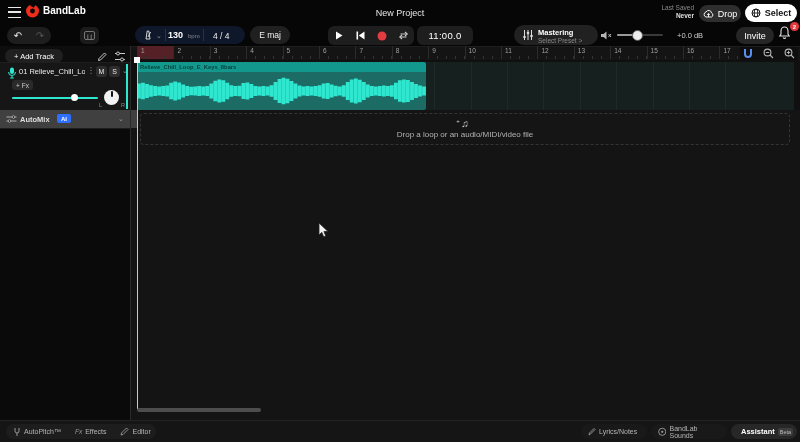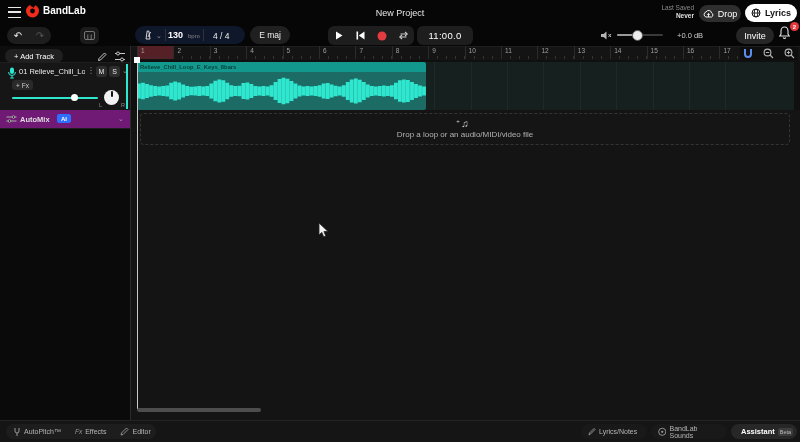--- a/index.html
+++ b/index.html
@@ -51,21 +51,21 @@
   .ms-btn{position:absolute;top:3px;width:11px;height:11px;background:#2d2d2d;border-radius:3px;font-size:7px;color:#e8e8e8;display:flex;align-items:center;justify-content:center;}
   .chev{font-size:7px;color:#9a9a9a;}
   #fx-chip{position:absolute;left:12px;top:17px;width:21px;height:10px;background:#2a2a2a;border-radius:3px;font-size:6.5px;color:#cfcfcf;display:flex;align-items:center;justify-content:center;}
   #tvol-line{position:absolute;left:12px;top:34px;width:86px;height:2px;background:var(--accent);border-radius:1px;}
   #tvol-dot{position:absolute;left:71px;top:31px;width:7px;height:7px;border-radius:50%;background:#fff;}
   #pan-knob{position:absolute;left:104px;top:27px;width:15px;height:15px;border-radius:50%;background:#f2f2f2;}
   #pan-knob::after{content:'';position:absolute;left:6.5px;top:1px;width:2px;height:6px;background:#111;border-radius:1px;}
   .pan-l{position:absolute;left:99px;top:39px;font-size:5.5px;color:#8a8a8a;}
   .pan-r{position:absolute;left:121px;top:39px;font-size:5.5px;color:#8a8a8a;}
   #meter-strip{position:absolute;left:126px;top:1px;width:2px;height:45px;background:var(--accent);}
-  #automix-row{position:absolute;left:0;top:64px;width:130px;height:18px;background:#701a75;}
+  #automix-row{position:absolute;left:0;top:64px;width:130px;height:18px;background:#404040;padding-left:8px;}
   .automix-label{position:absolute;left:20px;top:5px;font-size:7.5px;font-weight:bold;color:#dedede;}
   .ai-badge{position:absolute;left:57px;top:4px;width:14px;height:9px;background:var(--ai-blue);border-radius:2px;color:#fff;font-size:6px;font-weight:bold;display:flex;align-items:center;justify-content:center;}
   #left-lower{position:absolute;left:0;top:83px;width:130px;height:291px;background:#0a0a0a;}
   #v-divider{left:130px;top:46px;width:1px;height:374px;background:#2a2a2a;}
   
   #ruler{left:137px;top:46px;width:657px;height:14px;overflow:hidden;}
   .measure-cell{position:absolute;top:0;height:13px;width:36.4px;border-left:1px solid #2c2c2c;box-sizing:border-box;}
   .measure-cell::after{content:'';position:absolute;left:0;right:0;bottom:0;height:3px;
     background:repeating-linear-gradient(90deg,transparent 0 8px,#333 8px 9px);}
   .measure-num{position:absolute;left:3px;top:1px;font-size:6.5px;color:#a0a0a0;}
@@ -123,21 +123,21 @@
         <path d="M5.5 8 V4.6 M4.2 5.8 L5.5 4.4 L6.8 5.8" stroke="#eee" stroke-width="1" fill="none"></path>
       </svg>
       <span>Drop</span>
     </div>
     <div id="publish-btn" class="abs pill">
       <svg width="10" height="10" viewBox="0 0 10 10">
         <circle cx="5" cy="5" r="4" fill="none" stroke="#111" stroke-width="1"></circle>
         <ellipse cx="5" cy="5" rx="1.8" ry="4" fill="none" stroke="#111" stroke-width="0.9"></ellipse>
         <line x1="1" y1="5" x2="9" y2="5" stroke="#111" stroke-width="0.9"></line>
       </svg>
-      <span>Lyrics</span>
+      <span>Select</span>
     </div>
 
     <div id="undoredo" class="abs">
       <div class="ur-half" style="color:#e8e8e8">↶</div>
       <div class="ur-half" style="color:#555">↷</div>
     </div>
     <div id="piano-btn" class="abs">
       <svg width="11" height="9" viewBox="0 0 11 9">
         <rect x="0.5" y="0.5" width="10" height="8" rx="1.5" fill="none" stroke="#777" stroke-width="1"></rect>
         <line x1="3.8" y1="3.5" x2="3.8" y2="8" stroke="#777" stroke-width="1"></line>
@@ -178,20 +178,32 @@
       <div class="tr-btn">
         <svg width="11" height="9" viewBox="0 0 11 9">
           <path d="M2.5 3 H8.5 M8.5 6 H2.5" fill="none" stroke="#ccc" stroke-width="1.1"></path>
           <path d="M7 1 L9.2 3 L7 5" fill="none" stroke="#ccc" stroke-width="1.1"></path>
           <path d="M4 4 L1.8 6 L4 8" fill="none" stroke="#ccc" stroke-width="1.1"></path>
         </svg>
       </div>
     </div>
     <div id="time-box" class="abs">11:00.0</div>
 
+    <div id="mastering-chip" class="abs">
+      <svg class="abs" style="left:8px;top:4px" width="12" height="12" viewBox="0 0 12 12">
+        <line x1="2.5" y1="1" x2="2.5" y2="11" stroke="#ddd" stroke-width="1"></line>
+        <line x1="6" y1="1" x2="6" y2="11" stroke="#ddd" stroke-width="1"></line>
+        <line x1="9.5" y1="1" x2="9.5" y2="11" stroke="#ddd" stroke-width="1"></line>
+        <circle cx="2.5" cy="8" r="1.3" fill="#ddd"></circle>
+          <circle cx="6" cy="4" r="1.3" fill="#ddd"></circle>
+          <circle cx="9.5" cy="7" r="1.3" fill="#ddd"></circle>
+      </svg>
+      <span class="abs mast-title">Mastering</span>
+      <span class="abs mast-sub">Select Preset &gt;</span>
+    </div>
 
     <svg class="abs" style="left:600px;top:30px" width="13" height="11" viewBox="0 0 13 11">
       <path d="M1 4 H3.5 L6.5 1.5 V9.5 L3.5 7 H1 Z" fill="#b5b5b5"></path>
       <path d="M8.5 4 L11 7 M11 4 L8.5 7" stroke="#b5b5b5" stroke-width="1" fill="none"></path>
     </svg>
     <div id="vol-track" class="abs"></div>
     <div id="vol-fill" class="abs"></div>
     <div id="vol-knob" class="abs"></div>
     <div class="abs db-label">+0.0 dB</div>
     <div id="invite-btn" class="abs pill">Invite</div>

